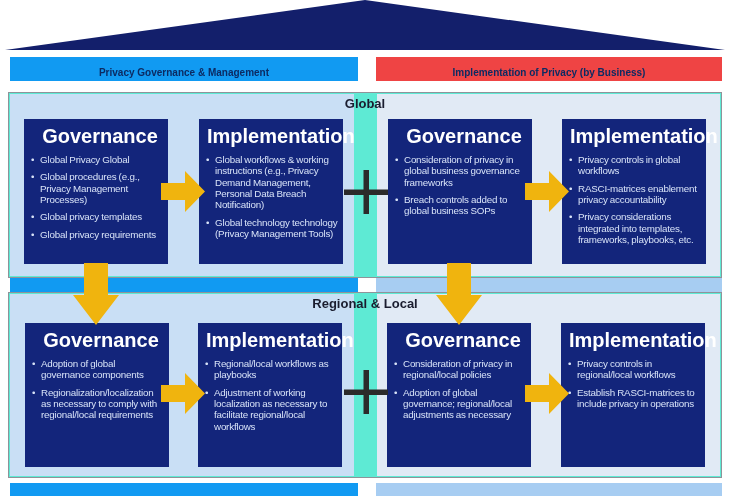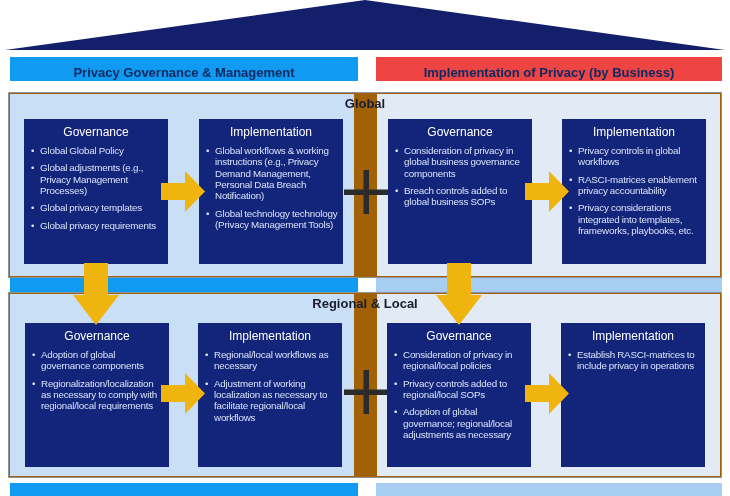--- a/index.html
+++ b/index.html
@@ -7,44 +7,44 @@
     position:relative;width:730px;height:496px;background:#ffffff;overflow:hidden;
     font-family:"Liberation Sans", sans-serif;
   }
   
   .pyramid{position:absolute;left:5px;top:0;width:720px;height:50px;background:#131f6b;
     -webkit-clip-path:polygon(50% 0,100% 100%,0 100%);clip-path:polygon(50% 0,100% 100%,0 100%);}
   .pyramid-title{position:absolute;left:0;top:18px;width:722px;text-align:left;
     color:#ffffff;font-weight:bold;font-size:15px;letter-spacing:0.2px;}
   
   .colbar{position:absolute;top:57px;height:24px;line-height:31px;text-align:center;
-    font-weight:bold;font-size:13px;color:#0c2b63;}
+    font-weight:bold;font-size:10px;color:#0c2b63;}
   .colbar-left{left:10px;width:348px;background:#119af2;}
   .colbar-right{left:376px;width:346px;background:#ef4444;}
   .band{position:absolute;}
   .band-left{left:10px;width:348px;background:#119af2;}
   .band-right{left:376px;width:346px;background:#a7cdf2;}
   .band-mid{top:278px;height:14px;}
   .band-bottom{top:483px;height:13px;}
   
-  .panel{position:absolute;left:8px;width:712px;height:184px;background:#a16207;
+  .panel{position:absolute;left:8px;width:712px;height:184px;background:#5eead4;
     border:1px solid #8f9399;}
   .panel-global{top:92px;}
   .panel-regional{top:292px;}
   .inner{position:absolute;top:1px;bottom:1px;}
   .inner-left{left:1px;width:344px;background:#c9dff5;}
   .inner-right{left:368px;width:343px;background:#e1eaf5;}
   .panel-title{position:absolute;left:0;top:3px;width:712px;text-align:center;
     font-weight:bold;font-size:13px;color:#1a1d2f;}
   
   .box{position:absolute;width:144px;background:#13257b;}
   .panel-global .box{top:26px;height:145px;}
   .panel-regional .box{top:30px;height:144px;}
-  .box-title{text-align:center;color:#ffffff;font-weight:normal;font-size:12px;
-    padding:6px 0 3px 0;}
+  .box-title{text-align:center;color:#ffffff;font-weight:bold;font-size:20px;
+    padding:6px 0 3px 8px;}
   ul.bullets{list-style:none;margin:3px 5px 0 7px;padding:0;}
   ul.bullets li{position:relative;padding-left:9px;margin-bottom:6px;
     color:#d8e3f8;font-size:9.8px;line-height:1.16;letter-spacing:-0.2px;word-spacing:-0.3px;}
   ul.bullets li::before{content:"\2022";position:absolute;left:0;top:0;}
   
   .icon-abs{position:absolute;}
 </style>
 </head>
 <body>
 
@@ -66,39 +66,39 @@
   <div class="band band-right band-bottom"></div>
 
   <div class="panel panel-global">
     <div class="inner inner-left"></div>
     <div class="inner inner-right"></div>
     <div class="panel-title">Global</div>
 
     <div class="box" style="left:15px;">
       <div class="box-title">Governance</div>
       <ul class="bullets">
-        <li>Global Global Policy</li>
-        <li>Global adjustments (e.g., Privacy Management Processes)</li>
+        <li>Global Privacy Global</li>
+        <li>Global procedures (e.g., Privacy Management Processes)</li>
         <li>Global privacy templates</li>
         <li>Global privacy requirements</li>
       </ul>
     </div>
 
     <div class="box" style="left:190px;">
       <div class="box-title">Implementation</div>
       <ul class="bullets">
         <li>Global workflows &amp; working instructions (e.g., Privacy Demand Management, Personal Data Breach Notification)</li>
         <li>Global technology technology (Privacy Management Tools)</li>
       </ul>
     </div>
 
     <div class="box" style="left:379px;">
       <div class="box-title">Governance</div>
       <ul class="bullets">
-        <li>Consideration of privacy in global business governance components</li>
+        <li>Consideration of privacy in global business governance frameworks</li>
         <li>Breach controls added to global business SOPs</li>
       </ul>
     </div>
 
     <div class="box" style="left:553px;">
       <div class="box-title">Implementation</div>
       <ul class="bullets">
         <li>Privacy controls in global workflows</li>
         <li>RASCI-matrices enablement privacy accountability</li>
         <li>Privacy considerations integrated into templates, frameworks, playbooks, etc.</li>
@@ -115,37 +115,37 @@
       <div class="box-title">Governance</div>
       <ul class="bullets">
         <li>Adoption of global governance components</li>
         <li>Regionalization/localization as necessary to comply with regional/local requirements</li>
       </ul>
     </div>
 
     <div class="box" style="left:189px;">
       <div class="box-title">Implementation</div>
       <ul class="bullets">
-        <li>Regional/local workflows as necessary</li>
+        <li>Regional/local workflows as playbooks</li>
         <li>Adjustment of working localization as necessary to facilitate regional/local workflows</li>
       </ul>
     </div>
 
     <div class="box" style="left:378px;">
       <div class="box-title">Governance</div>
       <ul class="bullets">
         <li>Consideration of privacy in regional/local policies</li>
-        <li>Privacy controls added to regional/local SOPs</li>
         <li>Adoption of global governance; regional/local adjustments as necessary</li>
       </ul>
     </div>
 
     <div class="box" style="left:552px;">
       <div class="box-title">Implementation</div>
       <ul class="bullets">
+        <li>Privacy controls in regional/local workflows</li>
         <li>Establish RASCI-matrices to include privacy in operations</li>
       </ul>
     </div>
   </div>
 
   <svg class="icon-abs" style="left:161px;top:169px;" width="45" height="45" viewBox="0 0 45 45">
     <polygon points="0,14 24,14 24,2 44,22.5 24,43 24,31 0,31" fill="#f0b40e"></polygon>
   </svg>
   <svg class="icon-abs" style="left:525px;top:169px;" width="45" height="45" viewBox="0 0 45 45">
     <polygon points="0,14 24,14 24,2 44,22.5 24,43 24,31 0,31" fill="#f0b40e"></polygon>

